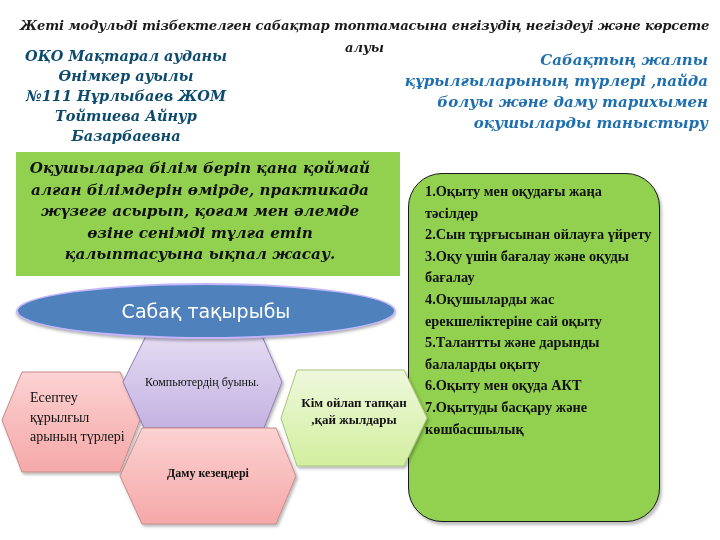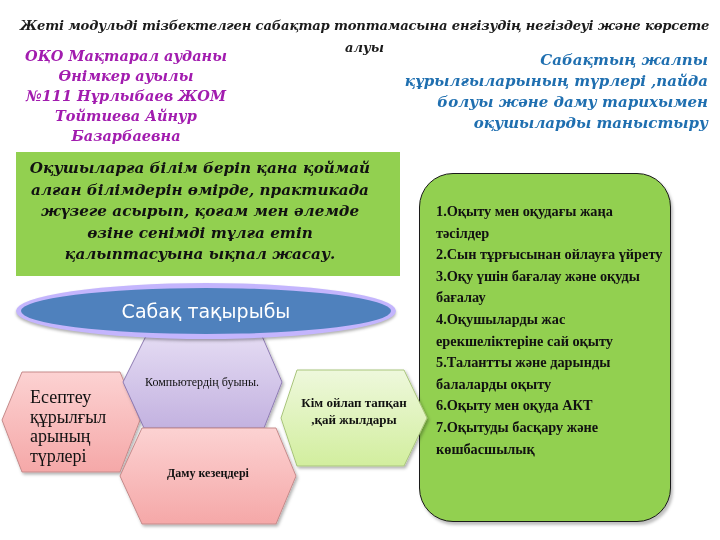--- a/index.html
+++ b/index.html
@@ -14,55 +14,55 @@
     font-family: "DejaVu Serif", serif; font-style: italic; font-weight: bold;
     font-size: 13.2px; color: #1b1b1b; letter-spacing: -0.2px;
   }
   .title-cont {
     left: 345px; top: 40px; font-family: "DejaVu Serif", serif; font-style: italic; font-weight: bold;
     font-size: 13px; color: #1b1b1b;
   }
   .author {
     left: 8px; top: 46px; width: 236px; text-align: center;
     font-style: italic; font-weight: bold; font-size: 14.5px; line-height: 20px;
-    color: #a21caf;
+    color: #0c4a6e;
   }
   .aim {
     left: 388px; top: 50px; width: 320px; text-align: right;
     font-style: italic; font-weight: bold; font-size: 15px; line-height: 21px;
     color: #1f6fb0;
   }
   .goalbox {
     left: 16px; top: 152px; width: 384px; height: 124px;
     background: #92d050; box-sizing: border-box; padding: 6px 20px 0 4px;
     text-align: center; font-style: italic; font-weight: bold;
     font-size: 15.2px; line-height: 21.5px; color: #111;
   }
   .listbox {
-    left: 419px; top: 173px; width: 252px; height: 349px;
+    left: 408px; top: 173px; width: 252px; height: 349px;
     background: #92d050; border: 1.5px solid #1a1a1a; border-radius: 34px;
-    box-sizing: border-box; padding: 27px 6px 0 16px;
+    box-sizing: border-box; padding: 7px 6px 0 16px;
     box-shadow: 2px 3px 3px rgba(0,0,0,0.25);
     font-family: "Liberation Serif", serif; font-weight: bold;
     font-size: 14.3px; line-height: 21.6px; color: #111;
   }
   .listbox div { white-space: normal; }
   .ellipse {
     left: 16px; top: 283px; width: 380px; height: 56px;
-    background: #4f81bd; border: 5px solid #c4b5fd; border-radius: 50%;
+    background: #4f81bd; border: 2px solid #c4b5fd; border-radius: 50%;
     box-sizing: border-box; display: flex; align-items: center; justify-content: center;
     font-family: "DejaVu Sans", sans-serif; font-size: 19px; color: #ffffff;
     z-index: 5; box-shadow: 0 2px 3px rgba(0,0,0,0.3);
   }
   svg.hexes { position: absolute; left: 0; top: 0; z-index: 2; }
   .hex-text {
     position: absolute; z-index: 3; font-family: Liberation Serif, serif;
     color: #111; text-align: center;
   }
-  .hex-left { left: 30px; top: 388px; width: 100px; text-align: left; font-size: 18px; line-height: 19.5px; }
+  .hex-left { left: 30px; top: 388px; width: 100px; text-align: left; font-size: 14px; line-height: 19.5px; }
   .hex-top { left: 140px; top: 373px; width: 124px; font-size: 12px; line-height: 18px; }
   .hex-right { left: 298px; top: 394px; width: 112px; font-size: 13px; line-height: 17px; font-weight: bold; }
   .hex-bottom { left: 130px; top: 466px; width: 156px; font-size: 12px; font-weight: bold; }
 </style>
 </head>
 <body>
 
 <div class="abs title">Жеті модульді тізбектелген сабақтар топтамасына енгізудің негіздеуі және көрсете</div>
 <div class="abs title-cont">алуы</div>
 

